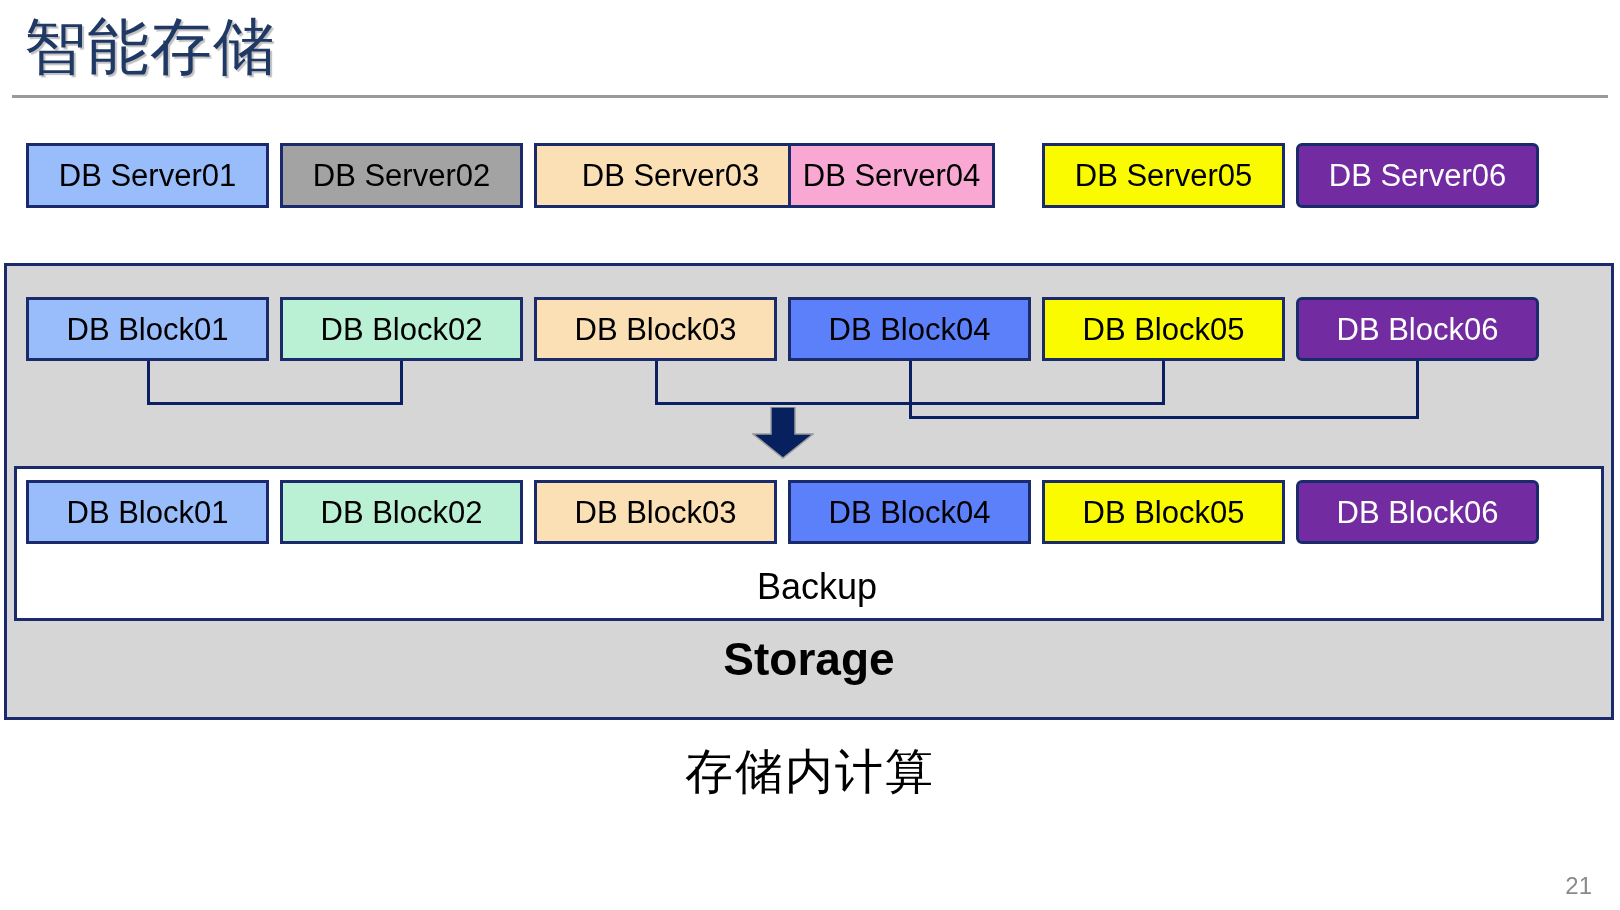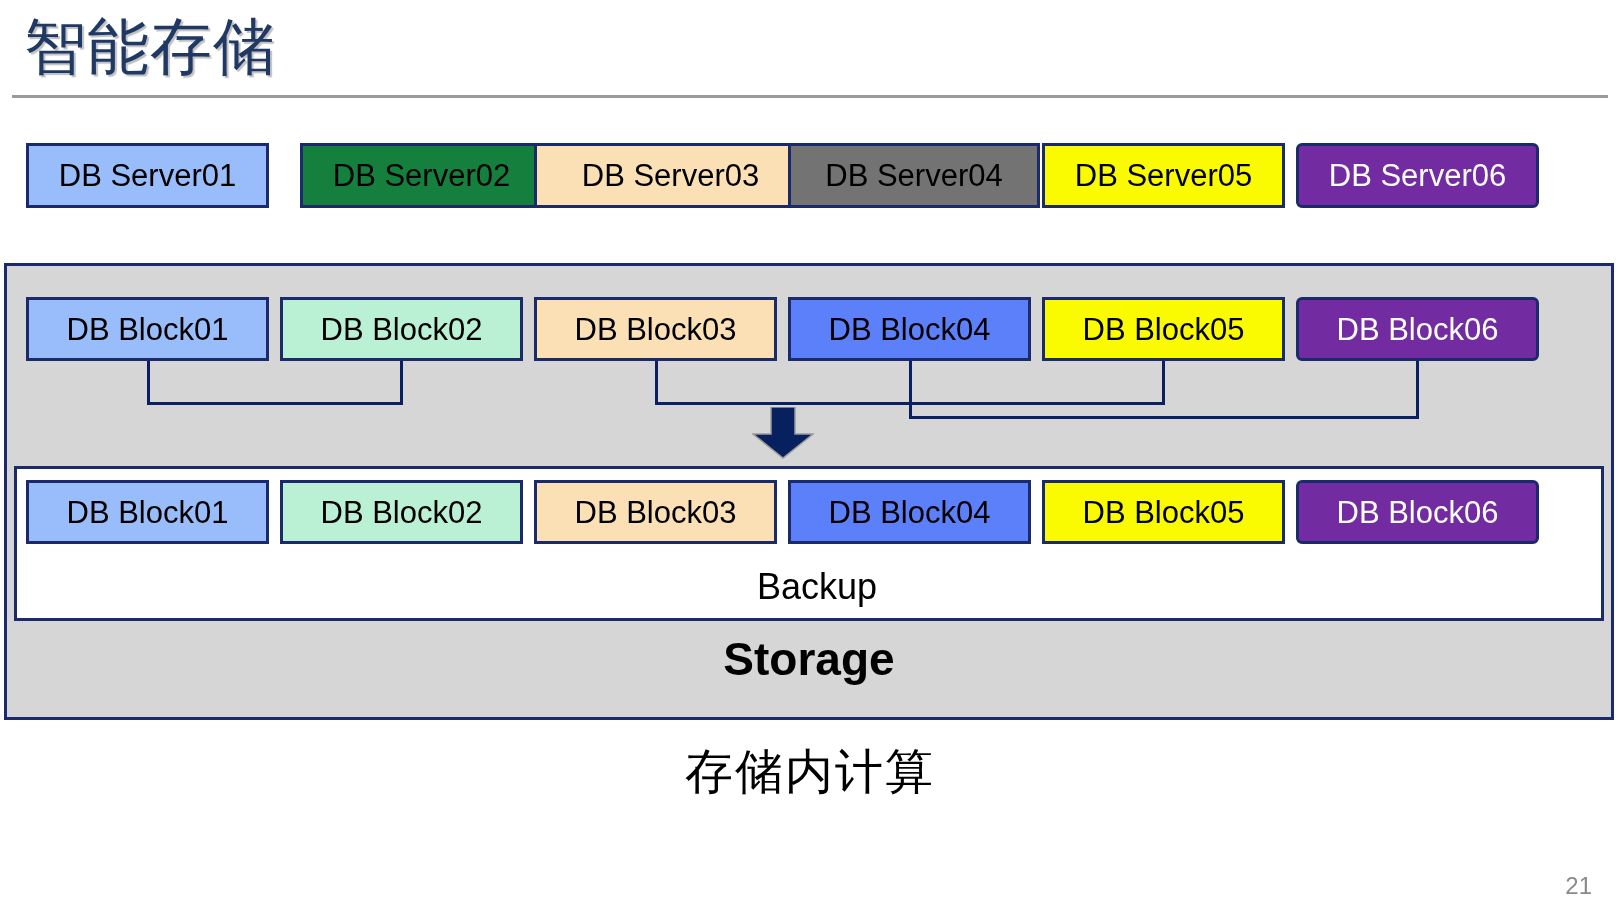--- a/index.html
+++ b/index.html
@@ -149,27 +149,27 @@
 </head>
 <body>
 
 <div id="slide-title">智能存储</div>
 <div id="title-rule"></div>
 
 <div id="server-row">
     <div class="node" style="left: 26px; width: 243px; background: rgb(153, 189, 250); color: rgb(0, 0, 0); border-color: rgb(26, 42, 107);">
       <span>DB Server01</span>
     </div>
-    <div class="node" style="left: 280px; width: 243px; background: #15803d; color: rgb(0, 0, 0); border-color: rgb(26, 42, 107); margin-left: 20px;">
+    <div class="node" style="left: 280px; width: 243px; background: #a3a3a3; color: rgb(0, 0, 0); border-color: rgb(26, 42, 107);">
       <span>DB Server02</span>
     </div>
     <div class="node" style="left: 534px; width: 273px; background: rgb(250, 224, 180); color: rgb(0, 0, 0); border-color: rgb(26, 42, 107);">
       <span>DB Server03</span>
     </div>
-    <div class="node" style="left: 788px; width: 252px; background: #737373; color: rgb(0, 0, 0); border-color: rgb(26, 42, 107);">
+    <div class="node" style="left: 788px; width: 207px; background: #f9a8d4; color: rgb(0, 0, 0); border-color: rgb(26, 42, 107);">
       <span>DB Server04</span>
     </div>
     <div class="node" style="left: 1042px; width: 243px; background: rgb(251, 251, 0); color: rgb(0, 0, 0); border-color: rgb(26, 42, 107);">
       <span>DB Server05</span>
     </div>
     <div class="node white-text" style="left: 1296px; width: 243px; background: rgb(114, 43, 160); color: rgb(255, 255, 255); border-color: rgb(26, 42, 107);">
       <span>DB Server06</span>
     </div>
   </div>
 

